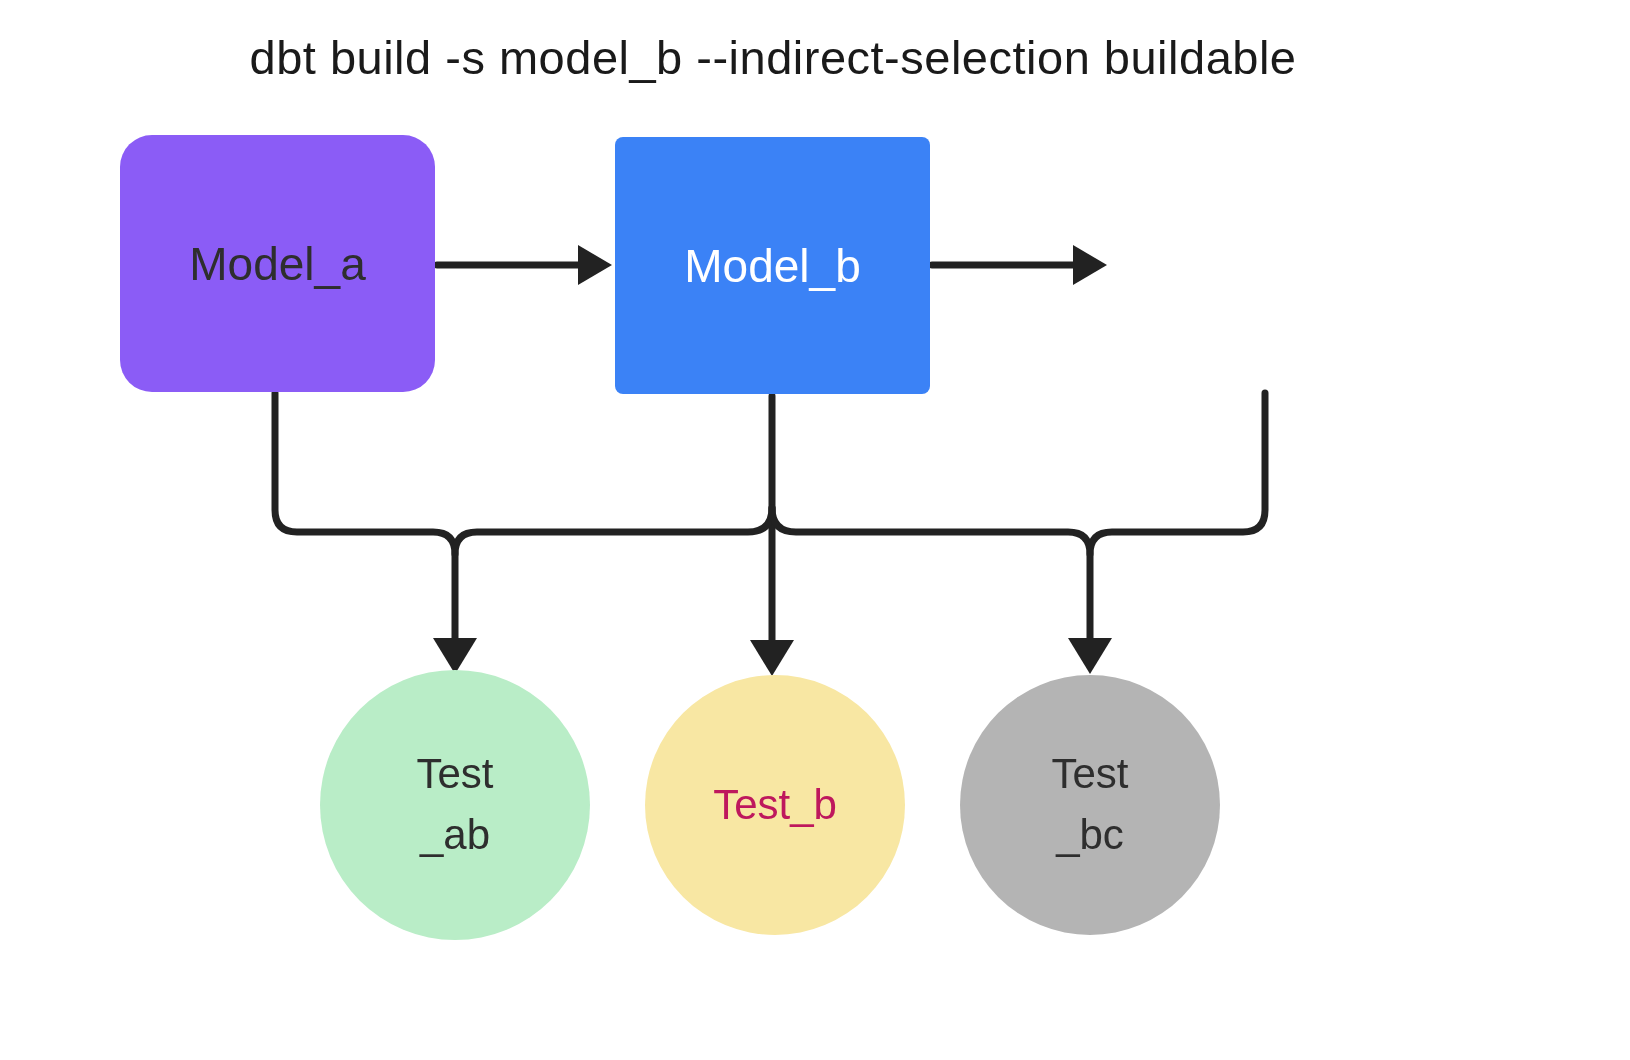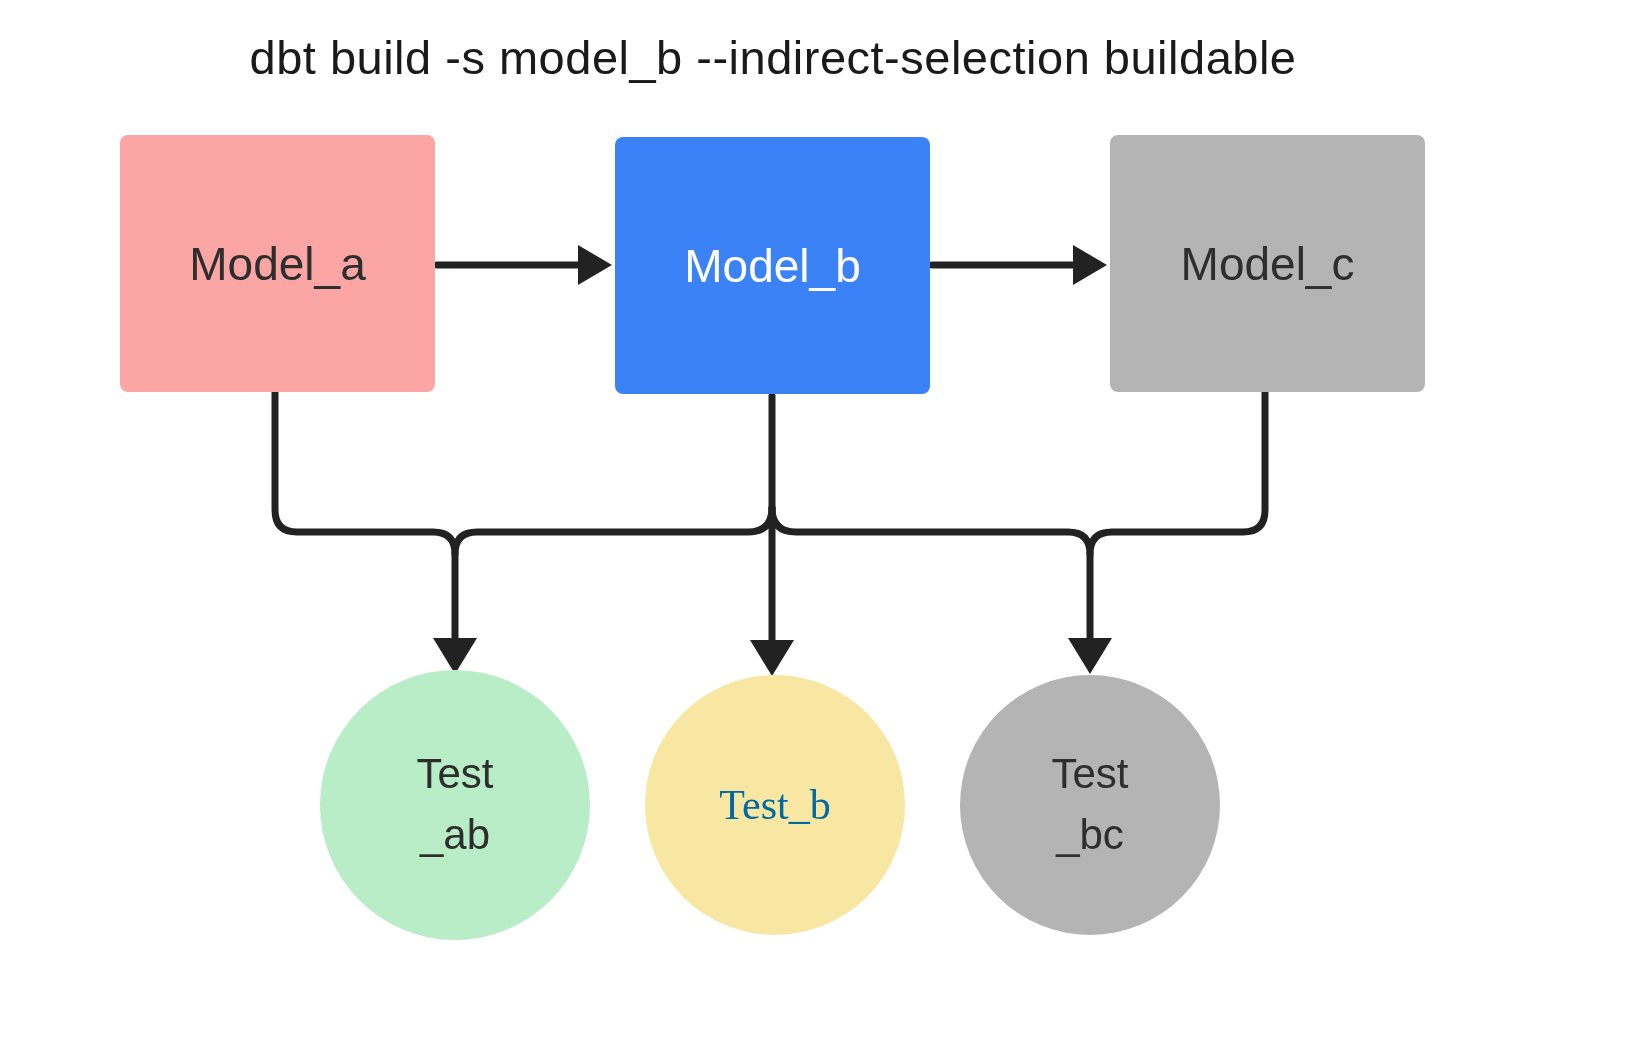--- a/index.html
+++ b/index.html
@@ -75,38 +75,35 @@
     </g>
     <g fill="currentColor" stroke="none">
       <polygon points="612,265 578,245 578,285"></polygon>
       <polygon points="1107,265 1073,245 1073,285"></polygon>
       <polygon points="455,674 433,638 477,638"></polygon>
       <polygon points="772,676 750,640 794,640"></polygon>
       <polygon points="1090,674 1068,638 1112,638"></polygon>
     </g>
   </svg>
 
-  <div class="node box model-a" style="background-color: #fca5a5; color: rgb(46, 46, 46);">
+  <div class="node box model-a" style="background-color: #8b5cf6; color: rgb(46, 46, 46); border-radius: 32px;">
     <span>Model_a</span>
   </div>
 
   <div class="node box model-b" style="background-color: #3b82f6; color: rgb(255, 255, 255);">
     <span>Model_b</span>
   </div>
 
-  <div class="node box model-c" style="background-color: rgb(180, 180, 180); color: rgb(46, 46, 46);">
-    <span>Model_c</span>
-  </div>
 
   <div class="node circle test-ab" style="background-color: rgb(185, 237, 199); color: rgb(46, 46, 46);">
     <span>Test</span>
     <span>_ab</span>
   </div>
 
-  <div class="node circle test-b" style="background-color: rgb(248, 231, 163); color: #0369a1; font-family: Liberation Serif, serif;">
+  <div class="node circle test-b" style="background-color: rgb(248, 231, 163); color: #be185d;">
     <span>Test_b</span>
   </div>
 
   <div class="node circle test-bc" style="background-color: rgb(180, 180, 180); color: rgb(46, 46, 46);">
     <span>Test</span>
     <span>_bc</span>
   </div>
 
 </div>
 

